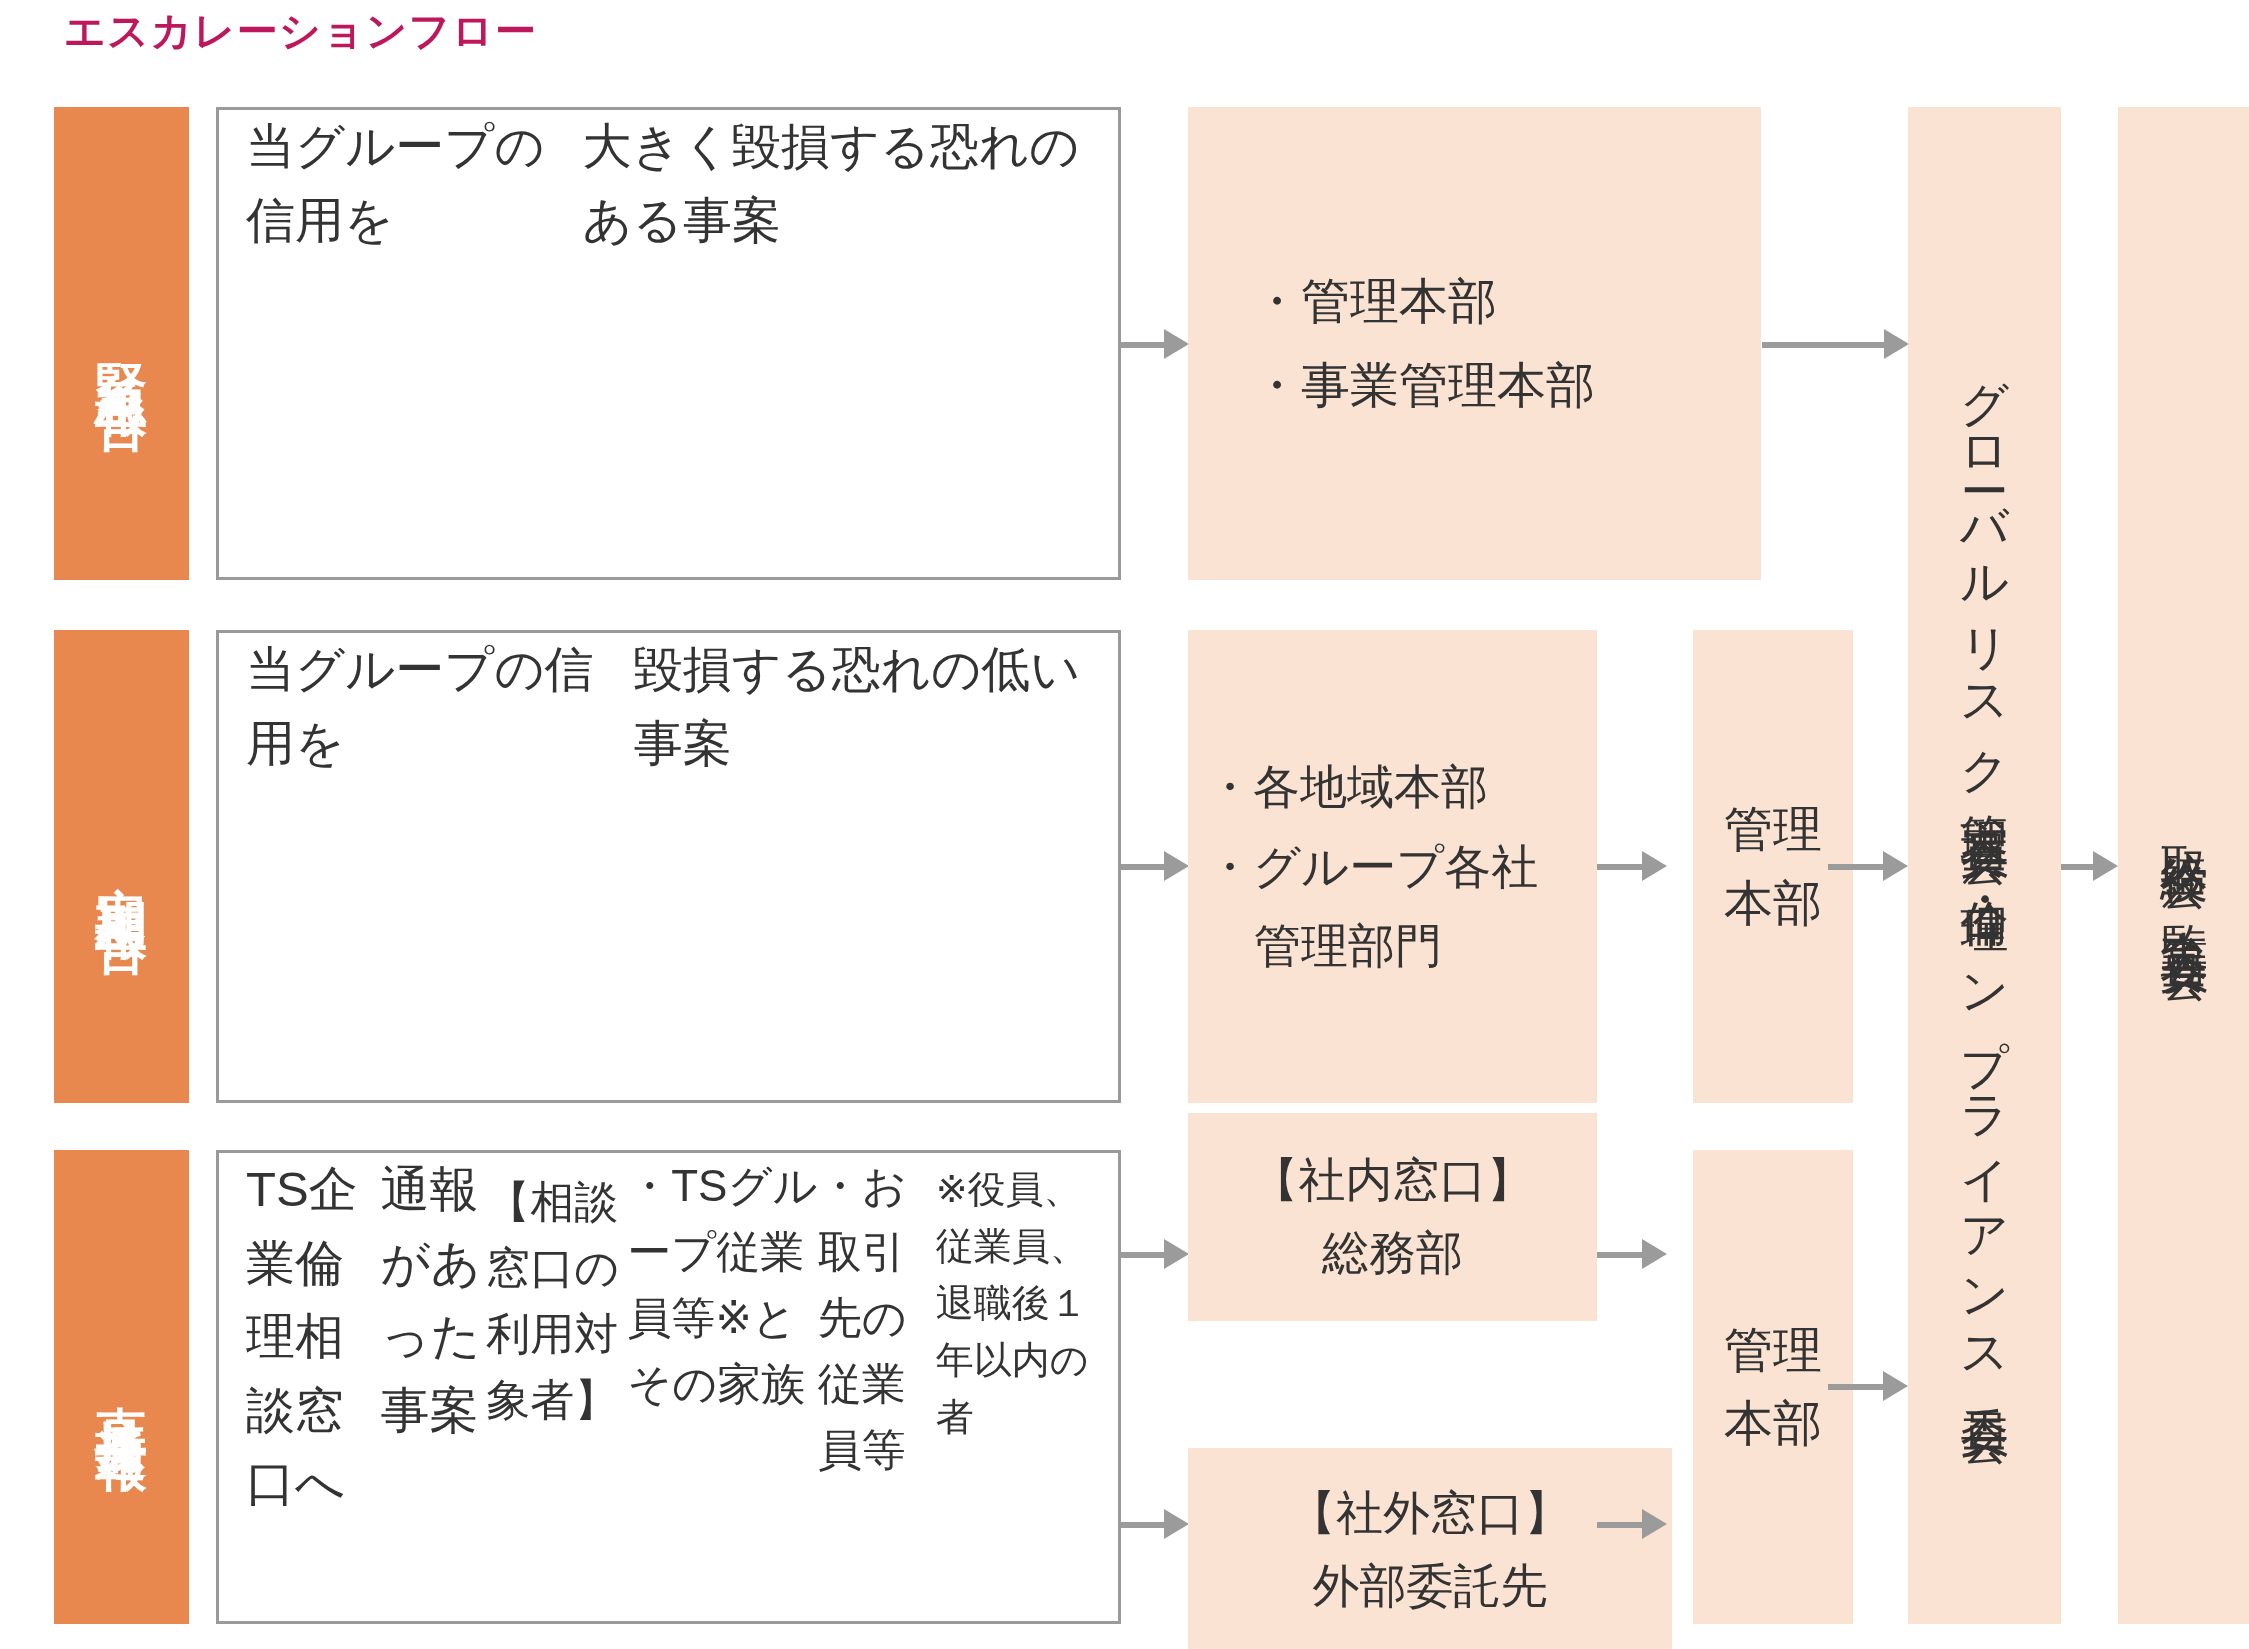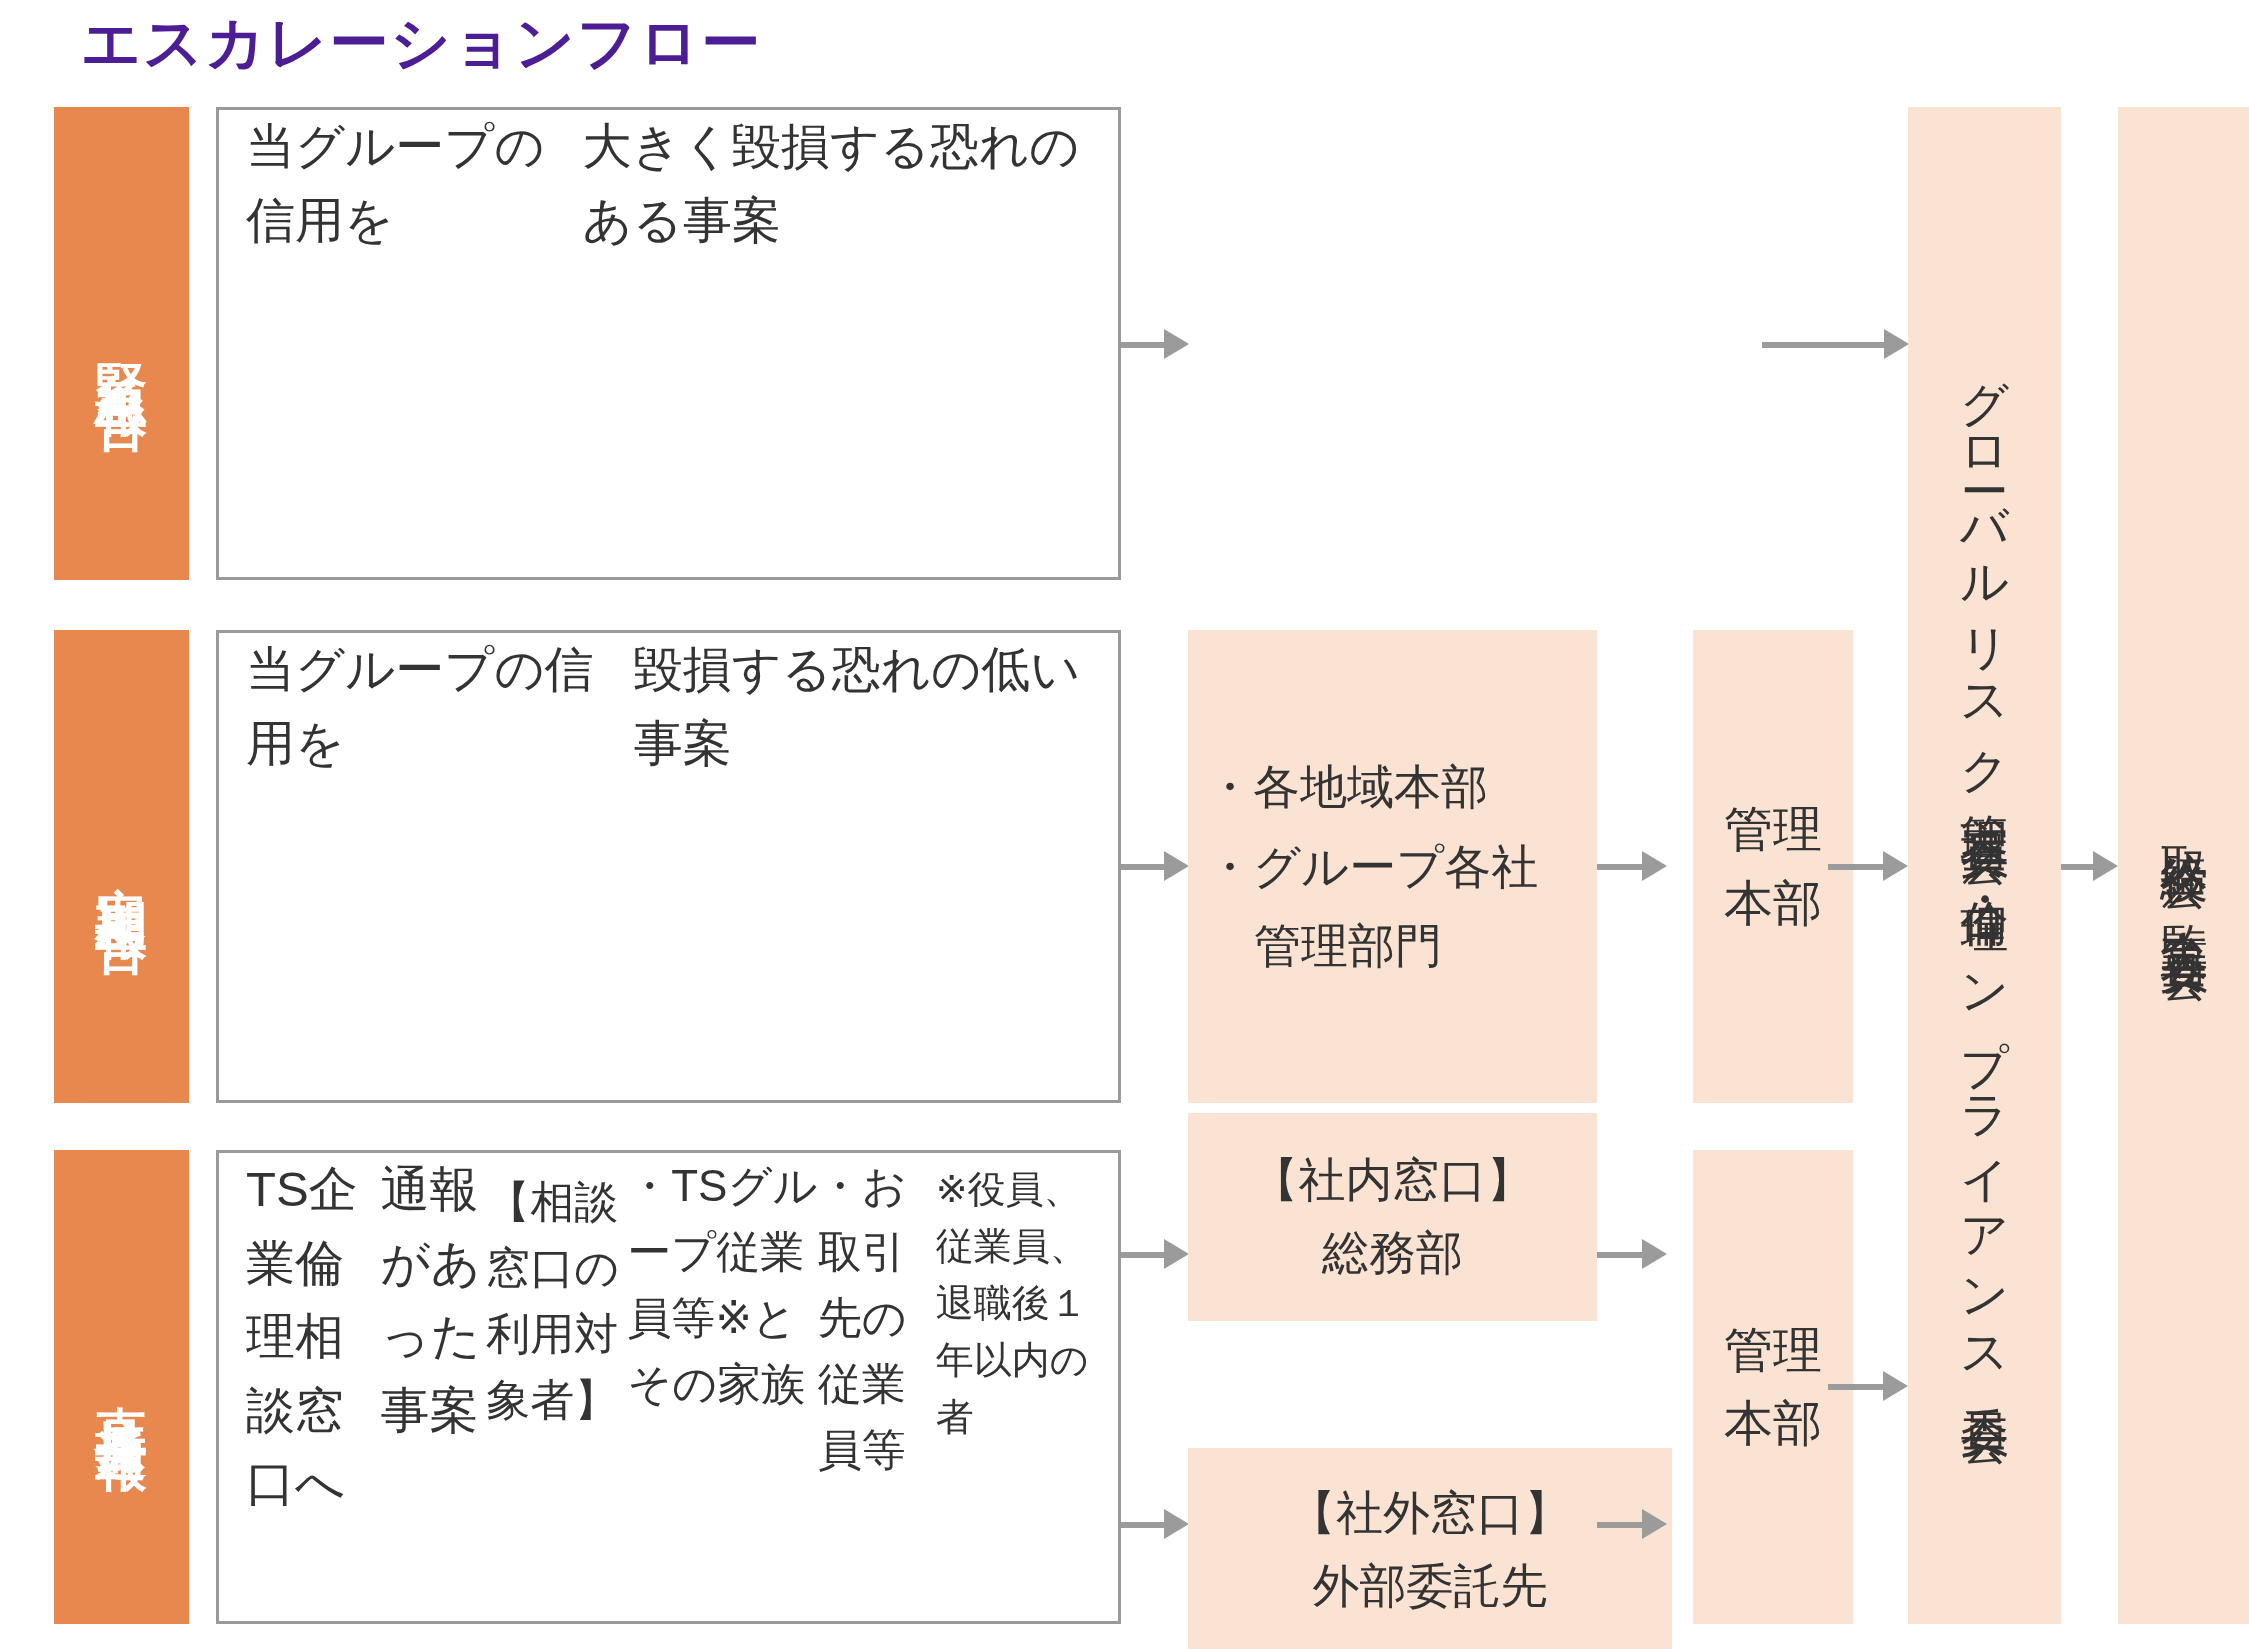--- a/index.html
+++ b/index.html
@@ -2,22 +2,22 @@
 <html style="font-size:9.3px"><head>
 <meta charset="utf-8">
 <style>
   * { margin:0; padding:0; box-sizing:border-box; }
   html, body { background:#ffffff; }
   body { font-family:"Liberation Sans","DejaVu Sans",sans-serif; color:#333333; }
 
   .canvas { position:relative; width:2250px; height:1649px; background:#ffffff; overflow:hidden; }
 
   .title {
-    position:absolute; left:81px; top:3.5px;
-    font-size:59px; font-weight:bold; color:#4c1d95; letter-spacing:0.03em;
+    position:absolute; left:64px; top:3.5px;
+    font-size:41px; font-weight:bold; color:#be185d; letter-spacing:0.03em;
   }
 
   .vlabel {
     position:absolute; left:54px; width:135px;
     background:#E8884F; color:#ffffff;
     writing-mode:vertical-rl; text-orientation:mixed;
     display:flex; align-items:center; justify-content:center;
     font-size:52px; font-weight:bold; letter-spacing:0.22em;
   }
 
@@ -78,20 +78,24 @@
 
   <div class="vlabel" style="top:107px; height:473px;">緊急報告</div>
 
   <div class="white-box" style="left:216px; top:107px; width:905px; height:473px;">
     <div class="case-line">当グループの信用を</div>
     <div class="case-line">大きく毀損する恐れのある事案</div>
   </div>
 
   <div class="arrow" style="left:1121px; top:329px; width:68px;"></div>
 
+  <div class="light-box" style="left:1188px; top:107px; width:573px; height:473px; padding-left:64px;">
+    <div class="dest-line">・管理本部</div>
+    <div class="dest-line">・事業管理本部</div>
+  </div>
 
   <div class="arrow" style="left:1762px; top:329px; width:147px;"></div>
 
   <div class="vlabel" style="top:630px; height:473px;">定期報告</div>
 
   <div class="white-box" style="left:216px; top:630px; width:905px; height:473px;">
     <div class="case-line">当グループの信用を</div>
     <div class="case-line">毀損する恐れの低い事案</div>
   </div>
 

